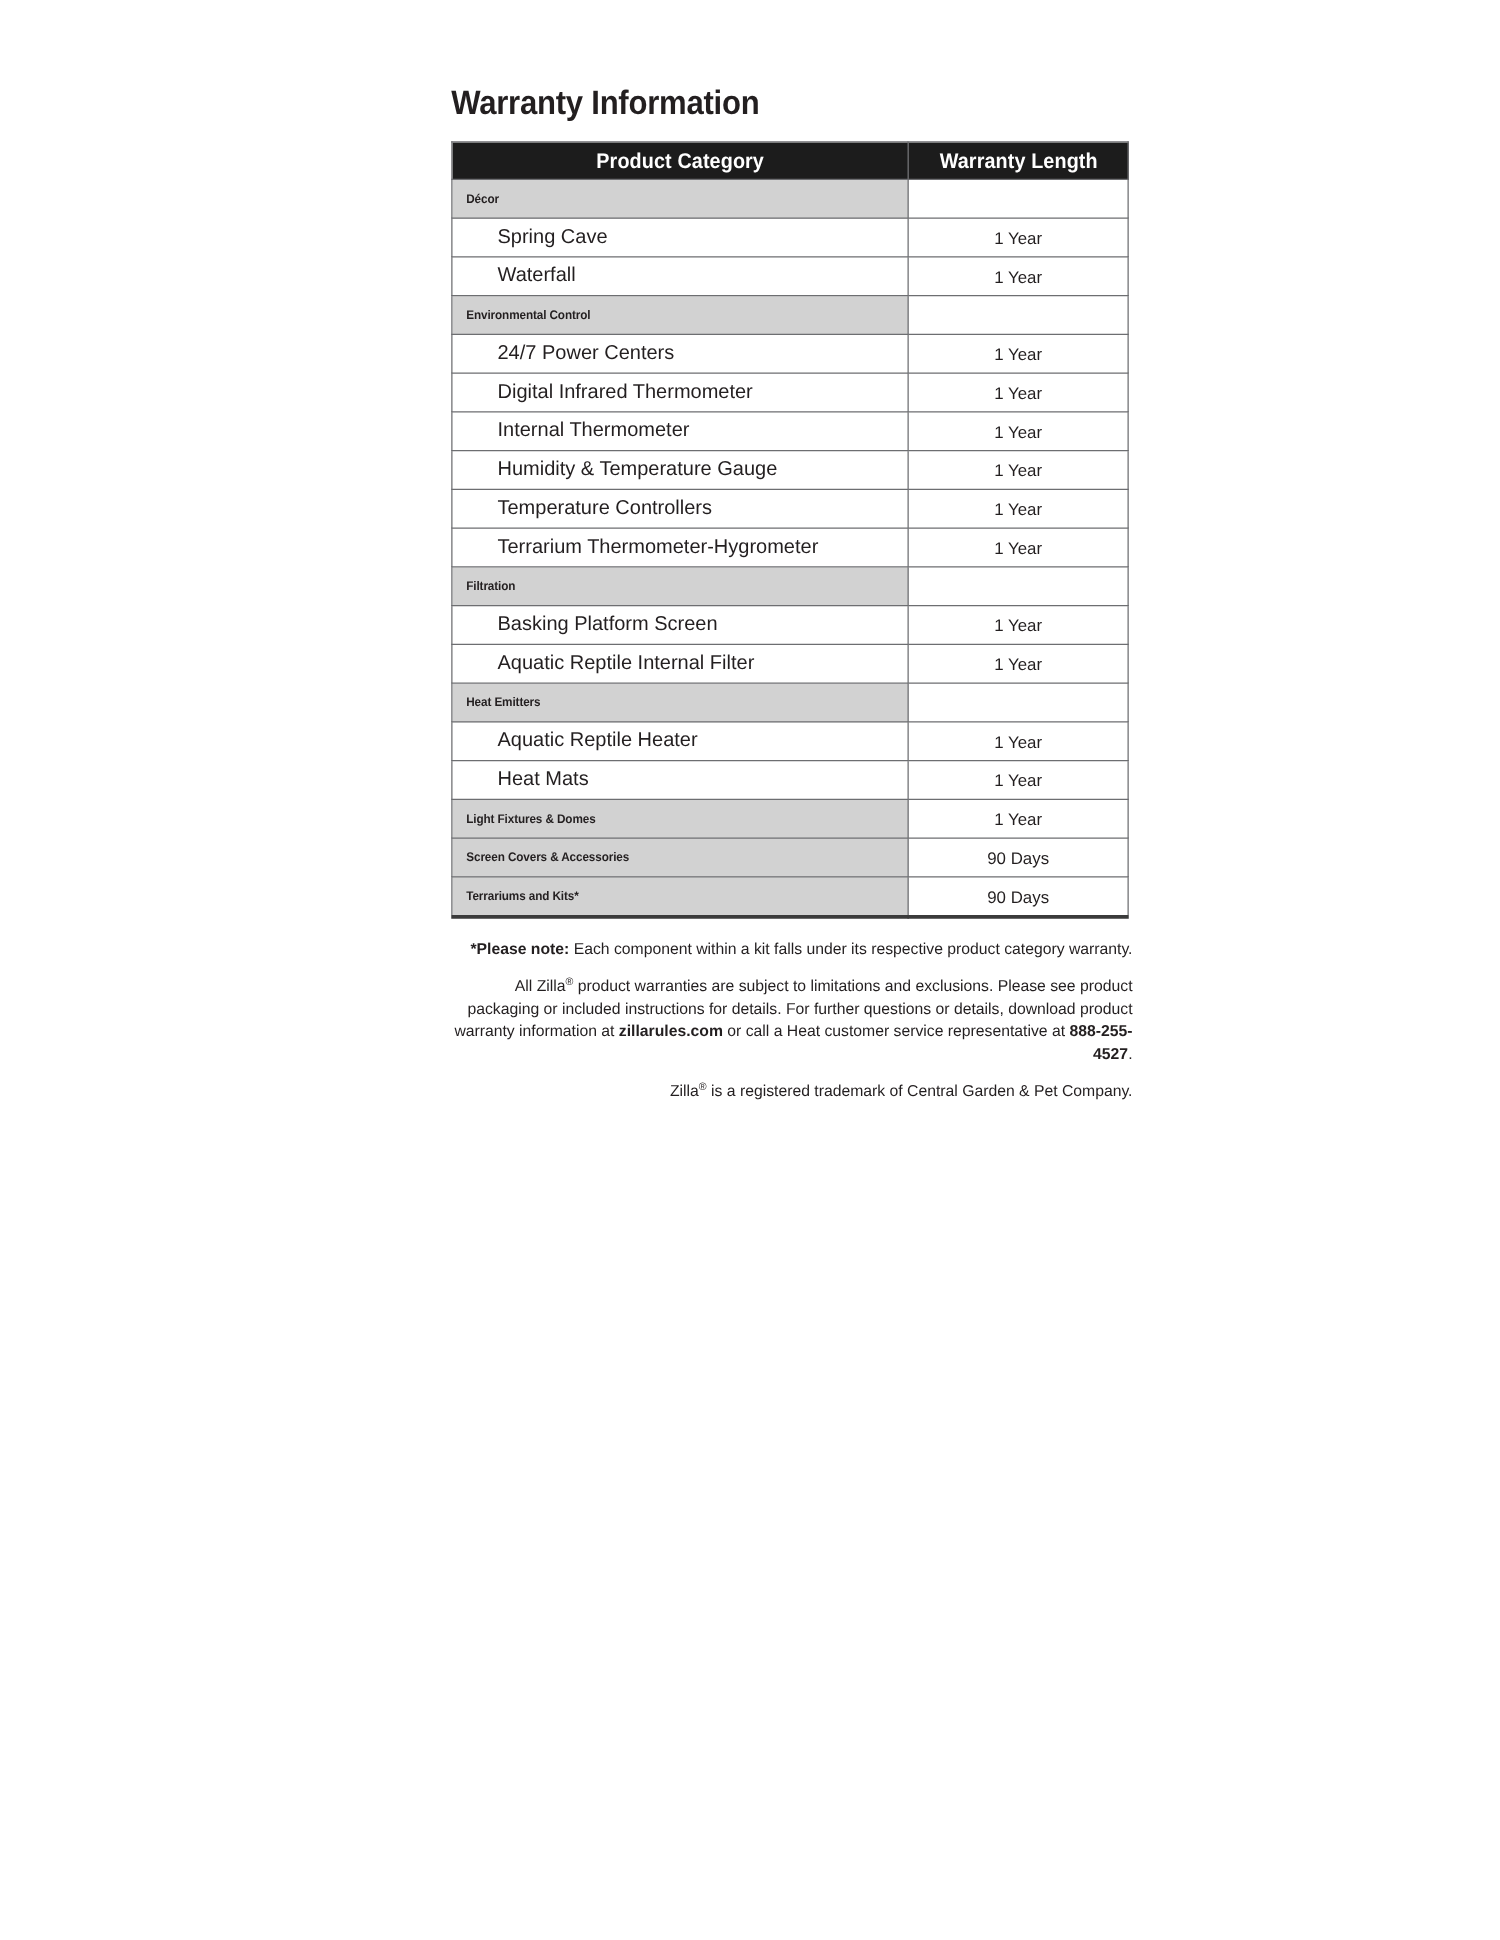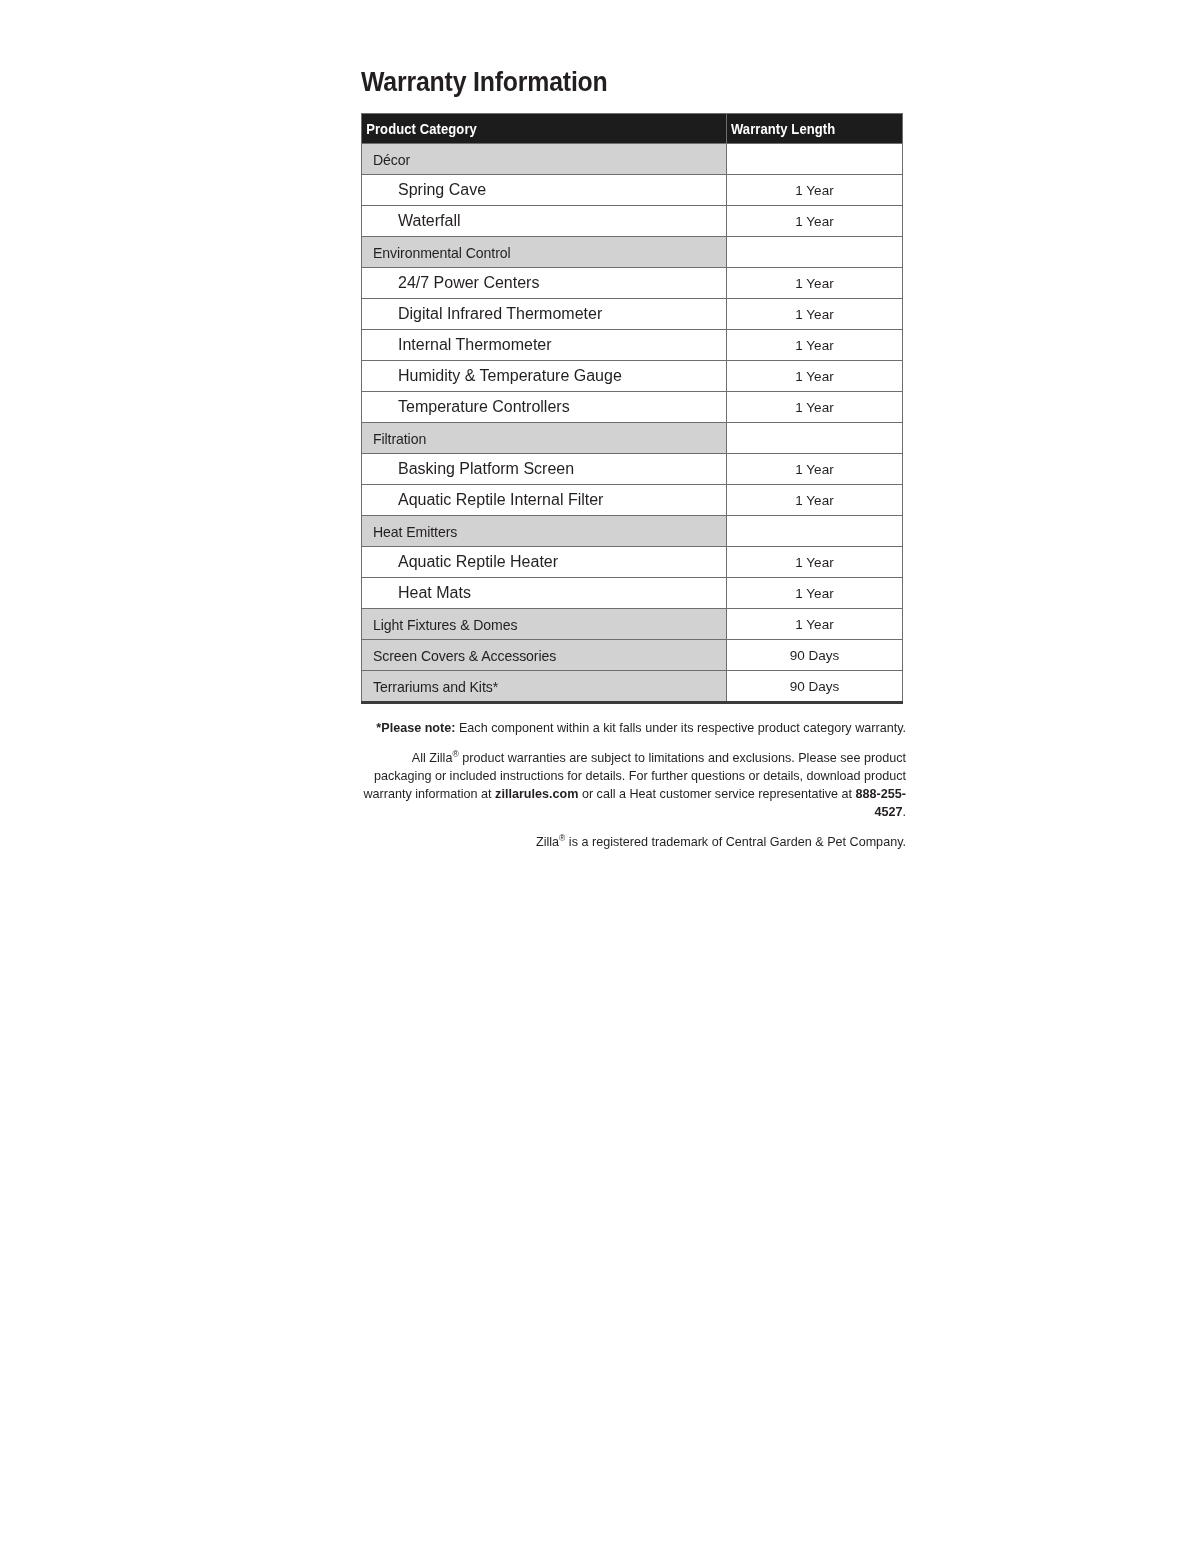--- a/index.html
+++ b/index.html
@@ -58,42 +58,42 @@
   table.warranty th,
   table.warranty td {
     border: 1px solid #6d6e71;
     padding: 0;
     vertical-align: middle;
   }
 
   thead th {
     background: #1c1c1c;
     color: #ffffff;
-    font-size: 14px;
+    font-size: 17px;
     font-weight: bold;
-    text-align: left;
+    text-align: center;
     height: 29px;
     letter-spacing: 0.1px;
     border-color: #1c1c1c;
     border-bottom: 1px solid #1c1c1c;
   }
   thead th.col-sep {
     border-left: 1px solid #9c9c9c;
   }
   thead th span {
     display: inline-block;
     transform: scaleX(0.93);
   }
 
   tr.group td {
     background: #d2d2d2;
   }
   tr.group td.cat {
-    font-size: 15px;
-    font-weight: normal;
+    font-size: 10px;
+    font-weight: bold;
     padding-left: 11px;
     height: 30px;
     letter-spacing: -0.1px;
   }
   tr.group td.cat span {
     display: inline-block;
     transform: scaleX(0.94);
     transform-origin: left center;
   }
   tr.group td.len {
@@ -190,20 +190,24 @@
             <td class="len">1 Year</td>
           </tr>
           <tr class="item">
             <td class="cat"><span>Humidity &amp; Temperature Gauge</span></td>
             <td class="len">1 Year</td>
           </tr>
           <tr class="item">
             <td class="cat"><span>Temperature Controllers</span></td>
             <td class="len">1 Year</td>
           </tr>
+          <tr class="item">
+            <td class="cat"><span>Terrarium Thermometer-Hygrometer</span></td>
+            <td class="len">1 Year</td>
+          </tr>
           <tr class="group">
             <td class="cat"><span>Filtration</span></td>
             <td class="len"></td>
           </tr>
           <tr class="item">
             <td class="cat"><span>Basking Platform Screen</span></td>
             <td class="len">1 Year</td>
           </tr>
           <tr class="item">
             <td class="cat"><span>Aquatic Reptile Internal Filter</span></td>

